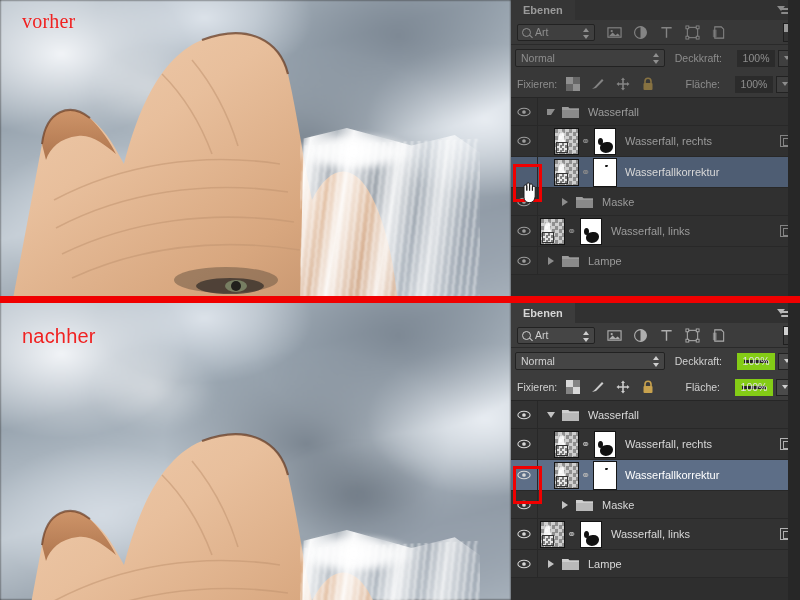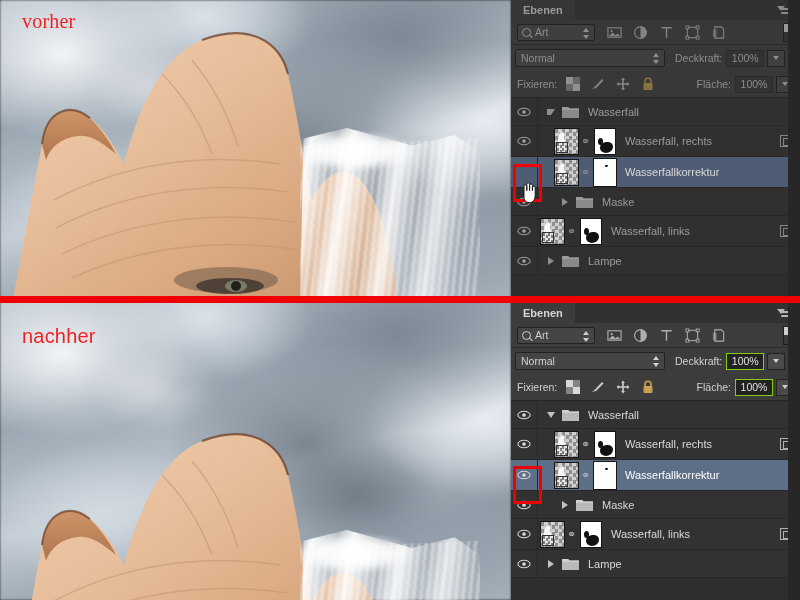--- a/index.html
+++ b/index.html
@@ -122,22 +122,22 @@
 
   .moderow{ height:26px; display:flex; align-items:center; padding:0 4px;
             background:#3c3c3c; }
   .psp.dim .moderow{ background:#383838; }
   .modesel{ width:150px; height:18px; background:#454545; border:1px solid #222;
             border-radius:2px; display:flex; align-items:center; padding:0 5px;
             font-size:10.5px; color:#d2d2d2; position:relative; }
   .psp.dim .modesel{ background:#3f3f3f; color:#8d8d8d; }
   .lbl{ margin-left:10px; font-size:10.5px; color:#d2d2d2; }
   .psp.dim .lbl{ color:#8d8d8d; }
-  .numbox{ margin-left:4px; width:38px; height:17px; background:#222;
-           border:1px solid #84cc16; display:flex; align-items:center;
+  .numbox{ margin-left:15px; width:38px; height:17px; background:#222;
+           border:7px solid #84cc16; display:flex; align-items:center;
            justify-content:center; font-size:10.5px; color:#e2e2e2;text-align:right; }
   .psp.dim .numbox{ background:#333; border-color:#2b2b2b; color:#8d8d8d; }
   .drop{ margin-left:3px; width:18px; height:17px; background:#4a4a4a;
          border:1px solid #222; display:flex; align-items:center;
          justify-content:center; }
   .psp.dim .drop{ background:#3f3f3f; }
   .drop u{ width:0;height:0;border-left:3.5px solid transparent;
            border-right:3.5px solid transparent;border-top:4px solid #cfcfcf; }
   .psp.dim .drop u{ border-top-color:#8d8d8d; }
 

